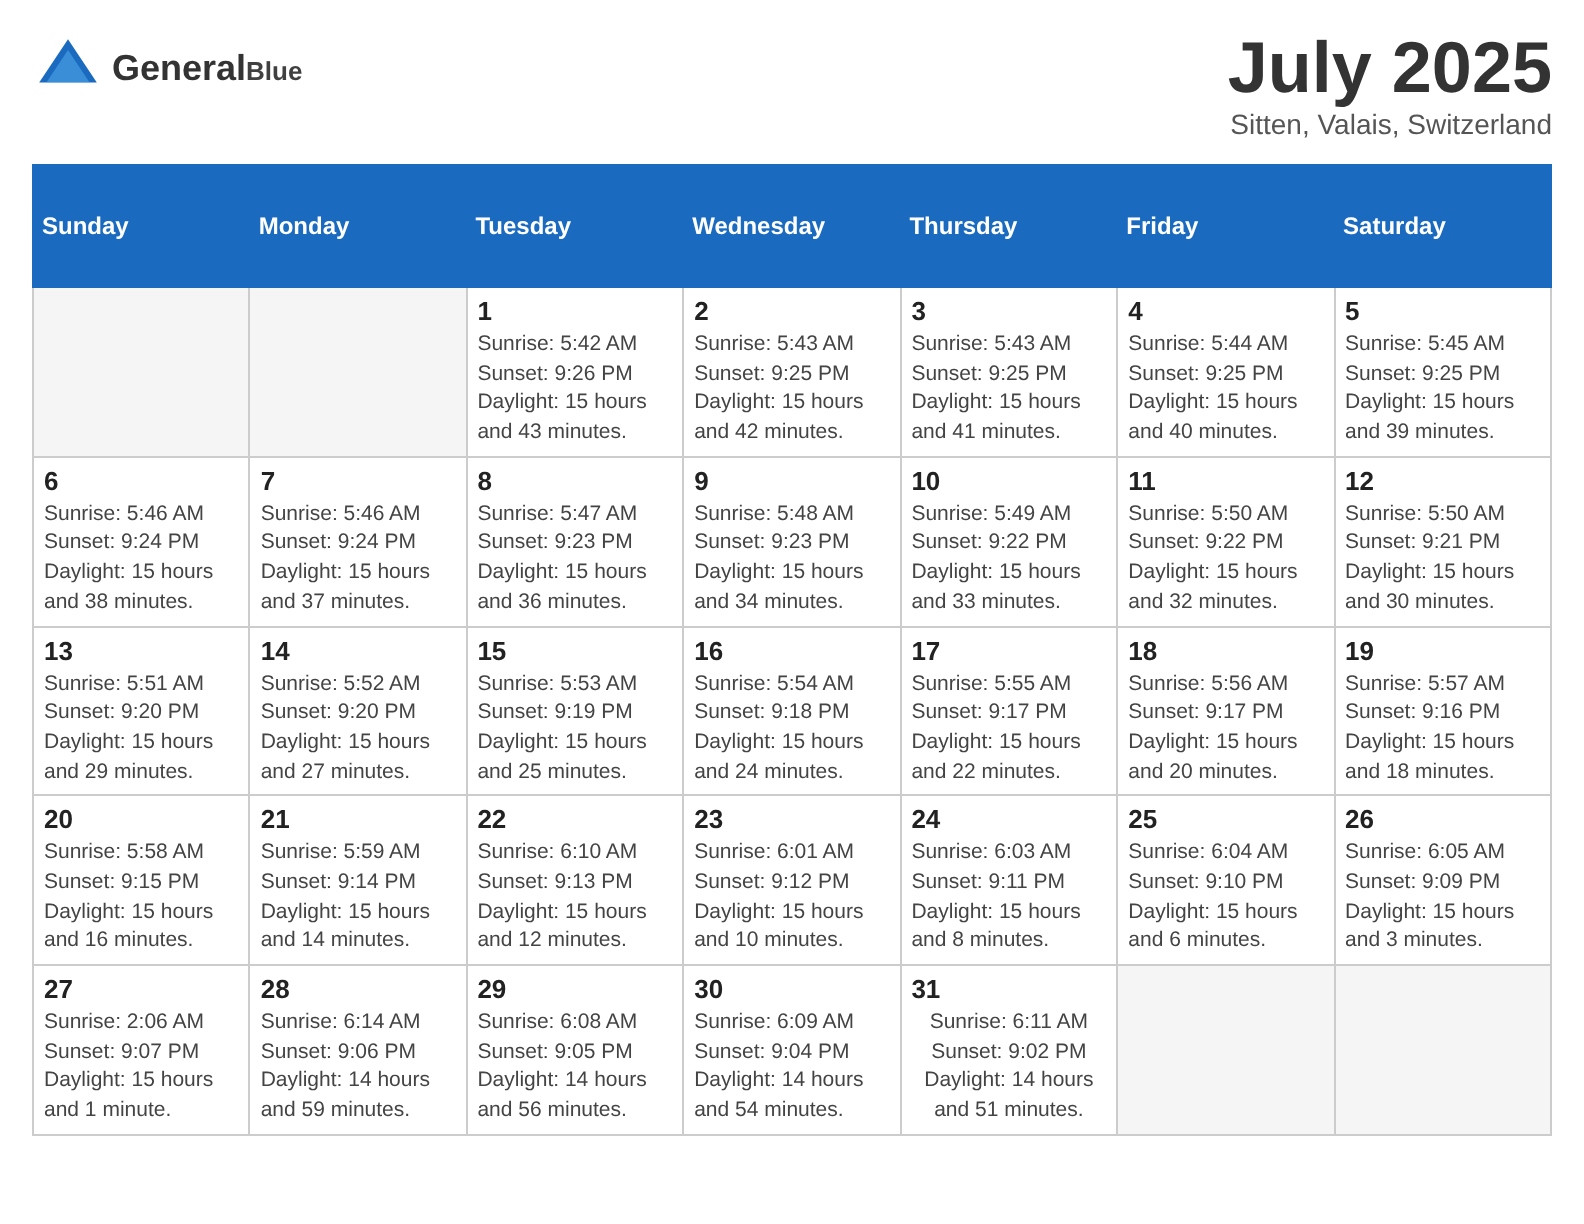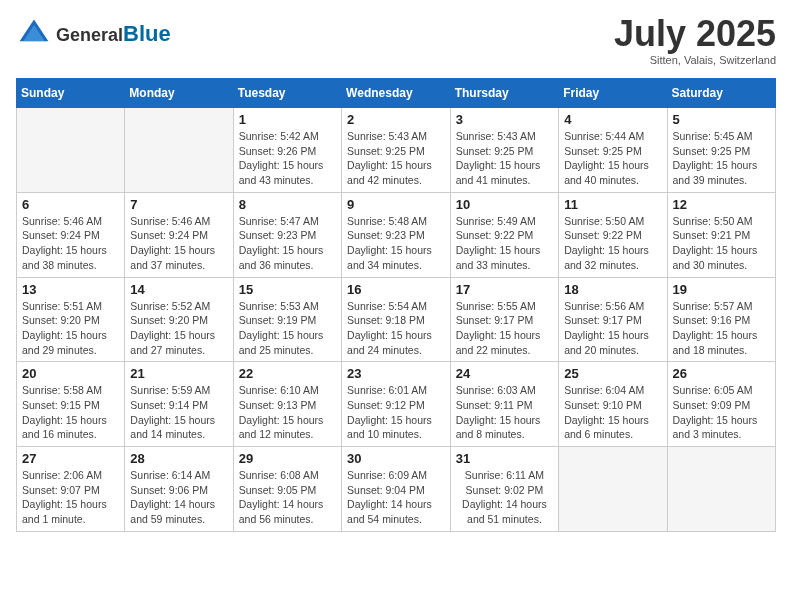--- a/index.html
+++ b/index.html
@@ -30,33 +30,33 @@
     .title-block {
       text-align: right;
     }
     .month-year {
       font-size: 36px;
       font-weight: bold;
       color: #333;
       line-height: 1;
     }
     .location {
-      font-size: 11px;
+      font-size: 14px;
       color: #555;
       margin-top: 2px;
     }
     .calendar {
       width: 100%;
       border-collapse: collapse;
       font-size: 11px;
     }
     .calendar th {
       background: #1a6bbf;
       color: #fff;
-      padding: 7px 4px;
+      padding: 23px 4px;
       text-align: left;
       font-size: 12px;
       font-weight: bold;
       border: 1px solid #1a6bbf;
     }
     .calendar td {
       border: 1px solid #ccc;
       vertical-align: top;
       padding: 4px 5px;
       width: 109px;
@@ -83,21 +83,21 @@
 
 <div class="header">
   <div class="logo">
     <svg class="logo-icon" viewBox="0 0 40 40">
       <polygon points="20,4 36,28 4,28" fill="#1a6bbf"></polygon>
       <polygon points="20,10 32,28 8,28" fill="#5aaff0" opacity="0.5"></polygon>
     </svg>
     <div>
       <div style="display:flex; align-items:baseline; gap:0;">
         <span class="logo-general" style="font-size:18px;font-weight:bold;color:#333;">General</span>
-          <span class="logo-blue" style="font-size:22px;font-weight:bold;color:#0369a1;">Blue</span>
+          <span class="logo-blue" style="font-size:13px;font-weight:bold;color:#404040;">Blue</span>
       </div>
     </div>
   </div>
   <div class="title-block">
     <div class="month-year">July 2025</div>
     <div class="location">Sitten, Valais, Switzerland</div>
   </div>
 </div>
 
 <table class="calendar">

